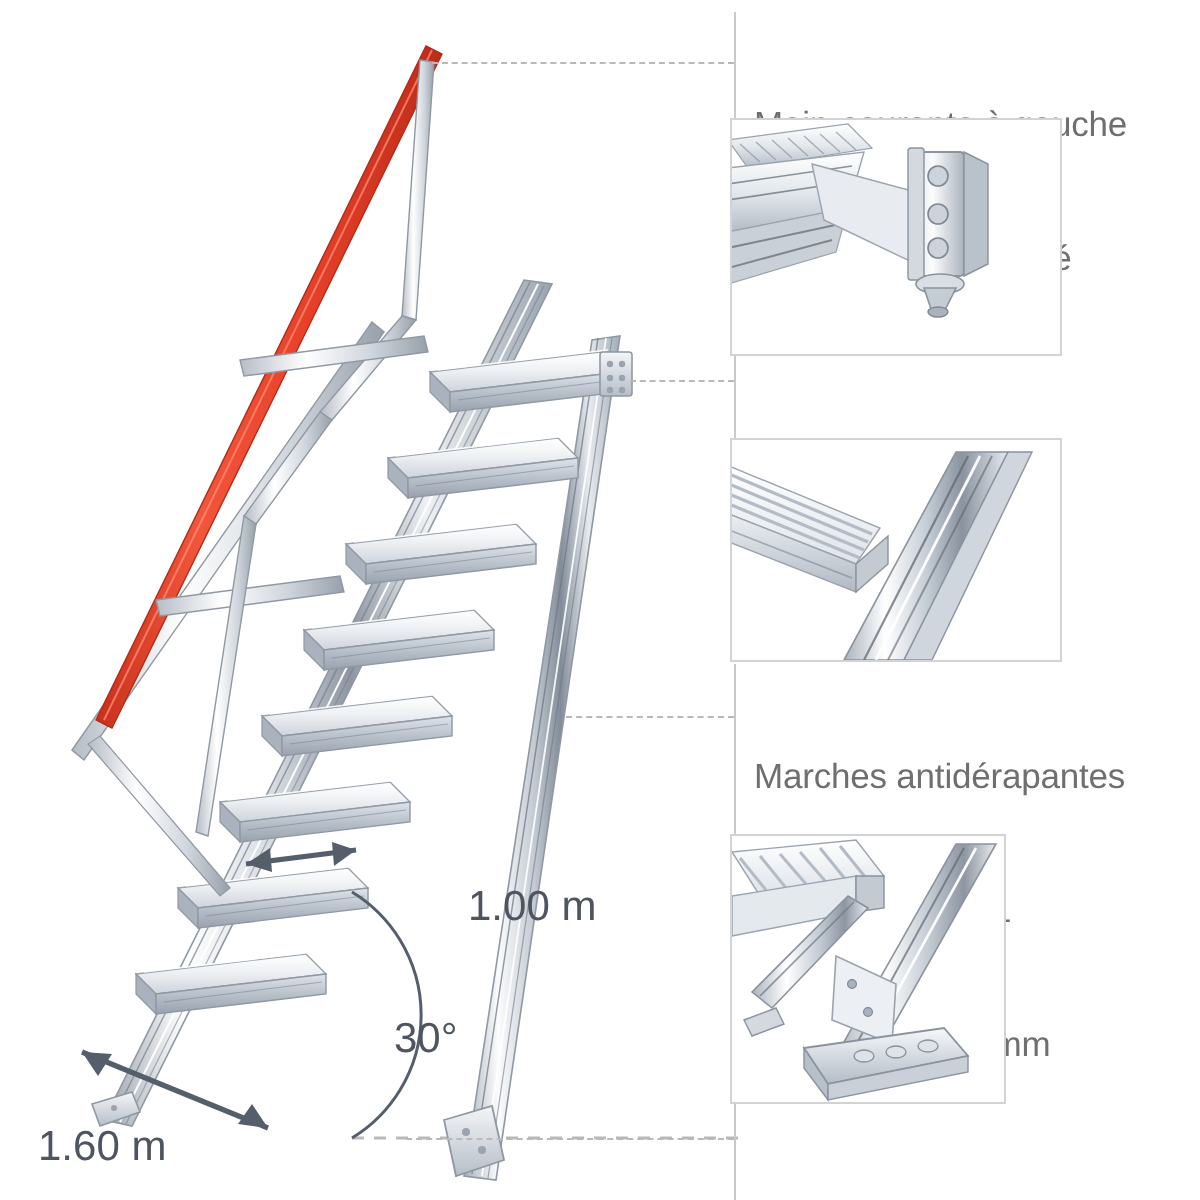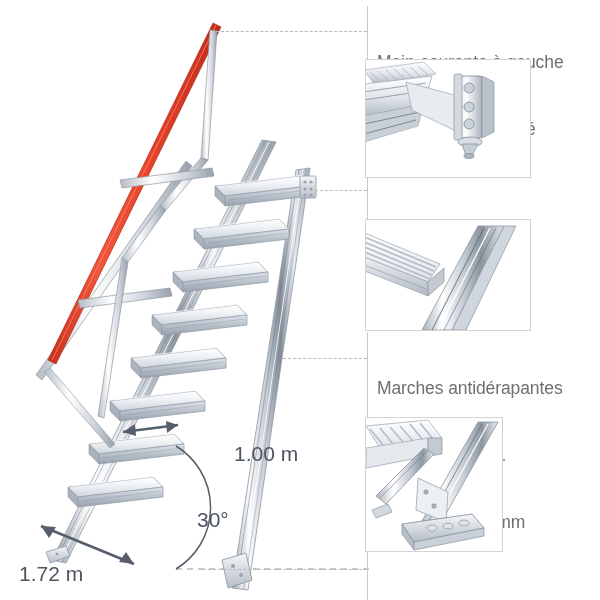--- a/index.html
+++ b/index.html
@@ -246,21 +246,21 @@
         <polygon points="41,526 56,527 49,538" fill="#555f6b"></polygon>
         <polygon points="134,564 119,562 126,552" fill="#555f6b"></polygon>
       </g>
     </g>
   </svg>
 
   <div class="dimtext" style="left:196px;top:442px;margin-left:38px;">1.00 m</div>
 
   <div class="dimtext" style="left:197px;top:508px;">30°</div>
 
-  <div class="dimtext" style="left:19px;top:562px;">1.72 m</div>
+  <div class="dimtext" style="left:19px;top:562px;">1.60 m</div>
 
   <div class="leader" style="left:216px;top:31px;width:151px;"></div>
 
   <div class="leader" style="left:315px;top:190px;width:52px;"></div>
 
   <div class="leader" style="left:283px;top:358px;width:84px;"></div>
 
   <div class="leader" style="left:203px;top:569px;width:164px;"></div>
 
   <div class="callout" style="left:367px;top:6px;">

